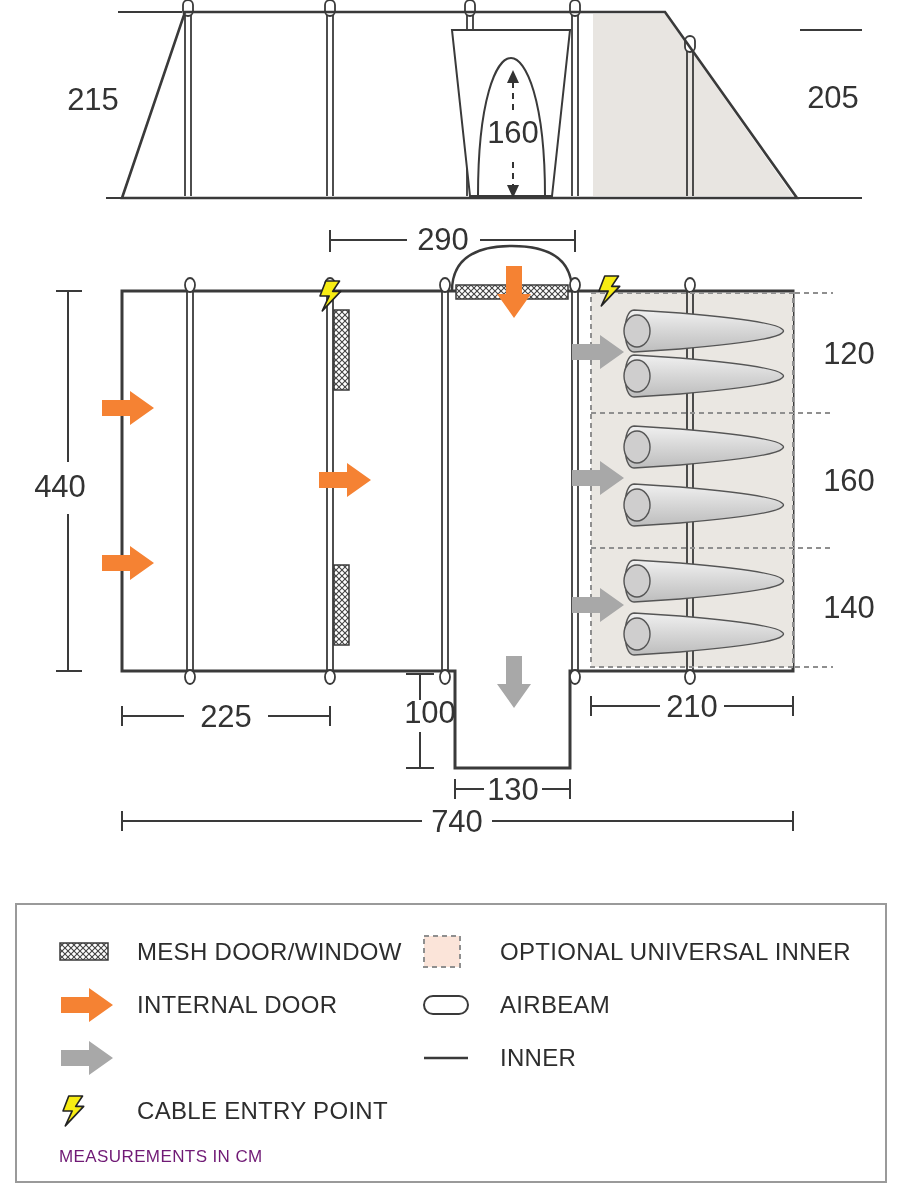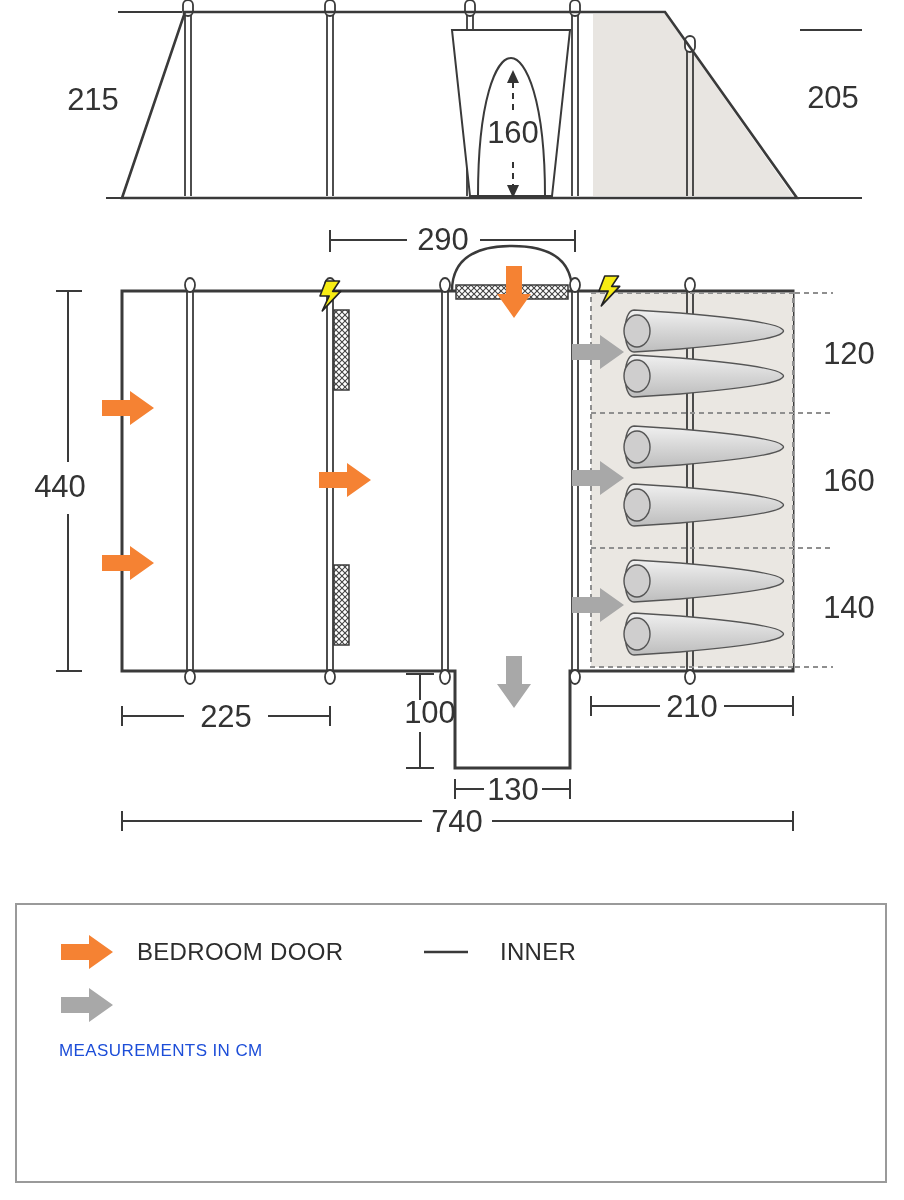--- a/index.html
+++ b/index.html
@@ -12,21 +12,21 @@
     border:2px solid #9a9a9a;background:#fff;box-sizing:border-box;
     padding:20px 0 0 42px;
   }
   .legend-grid{display:flex;}
   .legend-col{display:flex;flex-direction:column;}
   .legend-col.left{width:363px;}
   .legend-col.right{flex:1;}
   .lrow{display:flex;align-items:center;height:53px;}
   .licon{width:78px;display:flex;align-items:center;}
   .llabel{font-size:24px;color:#2d2d2d;letter-spacing:0.3px;white-space:nowrap;}
-  .legend-note{font-size:17px;color:#1d4ed8;margin-top:10px;letter-spacing:0.4px;}
+  .legend-note{font-size:17px;color:#701a75;margin-top:10px;letter-spacing:0.4px;}
 </style>
 </head>
 <body>
 
 <div class="page">
 
 <svg width="904" height="860" viewBox="0 0 904 860">
   <defs>
     <pattern id="mesh" width="6" height="6" patternUnits="userSpaceOnUse">
       <path d="M0,6 L6,0 M-1,1 L1,-1 M5,7 L7,5" stroke="#444" stroke-width="1.1" fill="none"></path>
@@ -224,35 +224,68 @@
     <text class="dim" x="849" y="618">140</text>
   </g>
 </svg>
 
 
 <div class="legend-box">
   <div class="legend-grid">
     <div class="legend-col left">
       <div class="lrow">
         <span class="licon">
+          <svg width="50" height="20">
+                <rect x="1" y="1" width="48" height="17" fill="#fff"></rect>
+                <rect x="1" y="1" width="48" height="17" fill="url(#mesh)" stroke="#3a3a3a" stroke-width="1.5"></rect>
+              </svg>
+        </span>
+        <span class="llabel">MESH DOOR/WINDOW</span>
+      </div>
+      <div class="lrow">
+        <span class="licon">
           <svg width="56" height="36">
                 <use href="#block-arrow" transform="translate(28,18)" fill="#f58233"></use>
               </svg>
         </span>
-        <span class="llabel">BEDROOM DOOR</span>
+        <span class="llabel">INTERNAL DOOR</span>
       </div>
       <div class="lrow">
         <span class="licon">
           <svg width="56" height="36">
                 <use href="#block-arrow" transform="translate(28,18)" fill="#a8a8a8"></use>
               </svg>
         </span>
       </div>
+      <div class="lrow">
+        <span class="licon">
+          <svg width="30" height="36">
+                <use href="#bolt-shape" transform="translate(4,3) scale(1.15)"></use>
+              </svg>
+        </span>
+        <span class="llabel">CABLE ENTRY POINT</span>
+      </div>
     </div>
     <div class="legend-col right">
+      <div class="lrow">
+        <span class="licon">
+          <svg width="42" height="36">
+                <rect x="2" y="2" width="36" height="31" fill="#fbe4d9" stroke="#8f8f8f" stroke-width="2" stroke-dasharray="5,4"></rect>
+              </svg>
+        </span>
+        <span class="llabel">OPTIONAL UNIVERSAL INNER</span>
+      </div>
+      <div class="lrow">
+        <span class="licon">
+          <svg width="50" height="24">
+                <rect x="2" y="3" width="44" height="18" rx="9" fill="#fff" stroke="#3a3a3a" stroke-width="2"></rect>
+              </svg>
+        </span>
+        <span class="llabel">AIRBEAM</span>
+      </div>
       <div class="lrow">
         <span class="licon">
           <svg width="50" height="10">
                 <line x1="2" y1="5" x2="46" y2="5" stroke="#3a3a3a" stroke-width="2.4"></line>
               </svg>
         </span>
         <span class="llabel">INNER</span>
       </div>
     </div>
   </div>

